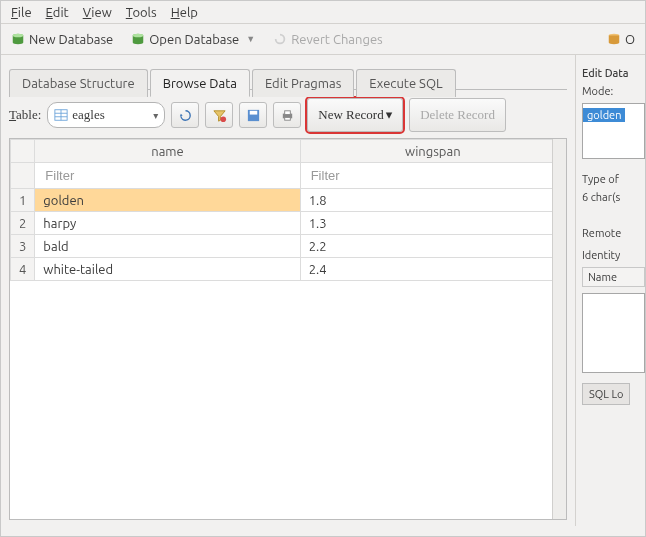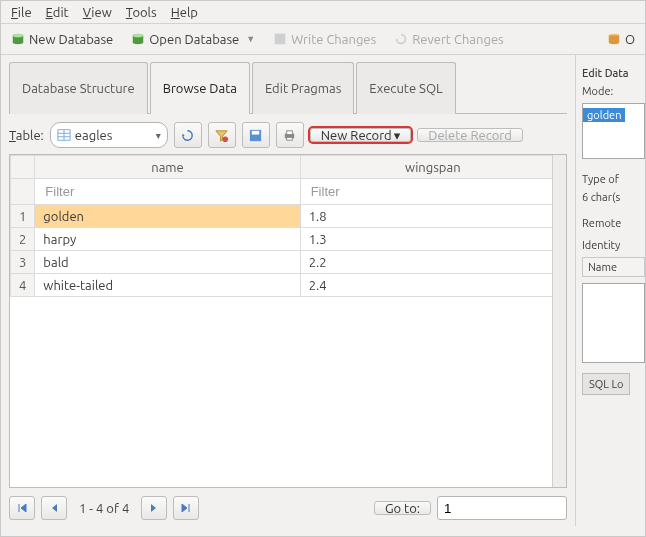--- a/index.html
+++ b/index.html
@@ -86,41 +86,42 @@
   }
   
   .tabs {
     display: flex;
     gap: 0;
     border-bottom: 1px solid #bcbcbc;
     margin-bottom: 8px;
     position: relative;
   }
   .tab {
-    padding: 18px 12px;
+    padding: 6px 12px;
     border: 1px solid #bcbcbc;
     border-bottom: none;
     background: #ebeae8;
     margin-right: 2px;
     border-radius: 3px 3px 0 0;
     color: #555;
     position: relative;
-    top: 1px;
+    top: 8px;
   }
   .tab.active {
     background: #f2f1f0;
     color: #222;
     border-bottom: 1px solid #f2f1f0;
   }
   
   .btoolbar {
     display: flex;
     align-items: center;
     gap: 6px;
     margin-bottom: 6px;
+    font-family: Liberation Serif, serif;
   }
   .btoolbar .lbl .ul { text-decoration: underline; }
   .btoolbar select, .combo {
     background: white;
     border: 1px solid #b4b4b4;
     border-radius: 10px;
     padding: 3px 28px 3px 6px;
     height: 26px;
     width: 118px;
     position: relative;
@@ -138,21 +139,21 @@
     width: 28px; height: 26px;
     border: 1px solid #bdbdbd;
     border-radius: 3px;
     background: linear-gradient(#fafafa,#e9e8e6);
     display: inline-flex;
     align-items: center;
     justify-content: center;
   }
   .iconbtn svg { width: 15px; height: 15px; }
   .textbtn {
-    height: 14px;
+    height: 34px;
     padding: 0 10px;
     border: 1px solid #bdbdbd;
     border-radius: 3px;
     background: linear-gradient(#fafafa,#e9e8e6);
     display: inline-flex;
     align-items: center;
     color: #333;
   }
   .textbtn.disabled { color: #a9a9a9; }
   .textbtn.highlight { outline: 2px solid #d93636; outline-offset: 0px; }
@@ -257,28 +258,20 @@
   <div class="tool">
     <span class="cyl">
       <svg viewBox="0 0 16 16">
           <ellipse cx="8" cy="4" rx="6" ry="2" fill="#7ac46c"></ellipse>
           <path d="M2 4v8c0 1.1 2.7 2 6 2s6-.9 6-2V4" fill="#4f9a3f"></path>
           <ellipse cx="8" cy="4" rx="6" ry="2" fill="#aee29f"></ellipse>
         </svg>
     </span>
     <span>Open Database</span>
     <span class="dropicon">▼</span>
-  </div>
-  <div class="tool disabled">
-    <span class="cyl">
-      <svg viewBox="0 0 16 16">
-          <rect x="2" y="2" width="12" height="12" fill="#cfcfcf"></rect>
-        </svg>
-    </span>
-    <span>Write Changes</span>
   </div>
   <div class="tool disabled">
     <span class="cyl">
       <svg viewBox="0 0 16 16">
           <path d="M8 3a5 5 0 1 1-5 5" fill="none" stroke="#cfcfcf" stroke-width="2"></path>
         </svg>
     </span>
     <span>Revert Changes</span>
   </div>
   <div class="tool" style="margin-left:auto;">
@@ -380,55 +373,29 @@
             <tr>
               <td class="rownum">4</td>
               <td>white-tailed</td>
               <td>2.4</td>
             </tr>
           </tbody>
       </table>
       <div class="scrollbar-v"></div>
     </div>
 
-    <div class="pager">
-      <div class="nav">
-        <svg width="12" height="12" viewBox="0 0 12 12">
-            <path d="M3 2v8M10 2L5 6l5 4z" fill="#4a7bbd" stroke="#4a7bbd"></path>
-          </svg>
-      </div>
-      <div class="nav">
-        <svg width="10" height="10" viewBox="0 0 10 10">
-            <path d="M8 1L3 5l5 4z" fill="#4a7bbd"></path>
-          </svg>
-      </div>
-      <span class="range">1 - 4 of 4</span>
-      <div class="nav">
-        <svg width="10" height="10" viewBox="0 0 10 10">
-            <path d="M2 1l5 4-5 4z" fill="#4a7bbd"></path>
-          </svg>
-      </div>
-      <div class="nav">
-        <svg width="12" height="12" viewBox="0 0 12 12">
-            <path d="M9 2v8M2 2l5 4-5 4z" fill="#4a7bbd" stroke="#4a7bbd"></path>
-          </svg>
-      </div>
-      <div class="spacer"></div>
-      <div class="textbtn">Go to:</div>
-      <input value="1" style="">
-    </div>
   </div>
 
   <div class="right">
     <div class="label" style="font-weight:500;">Edit Data</div>
     <div class="label">Mode:</div>
     <div style="border:1px solid #a7a7a7; background:white; height:56px; margin-top:4px;">
       <span class="highlighted" style="border:none;">golden</span>
     </div>
     <div class="label" style="margin-top:14px;">Type of</div>
     <div class="label" style="margin-top:2px;">6 char(s</div>
-    <div class="label" style="margin-top:14px;">Remote</div>
+    <div class="label" style="margin-top:24px;">Remote</div>
     <div class="label" style="margin-top:10px;">Identity</div>
     <div class="label" style="margin-top:6px; background:#f4f3f2; border:1px solid #c8c8c8; padding:3px 5px;">Name</div>
     <div class="box"></div>
     <div class="sqlbtn">SQL Lo</div>
   </div>
 </div>
 
 </body></html>

